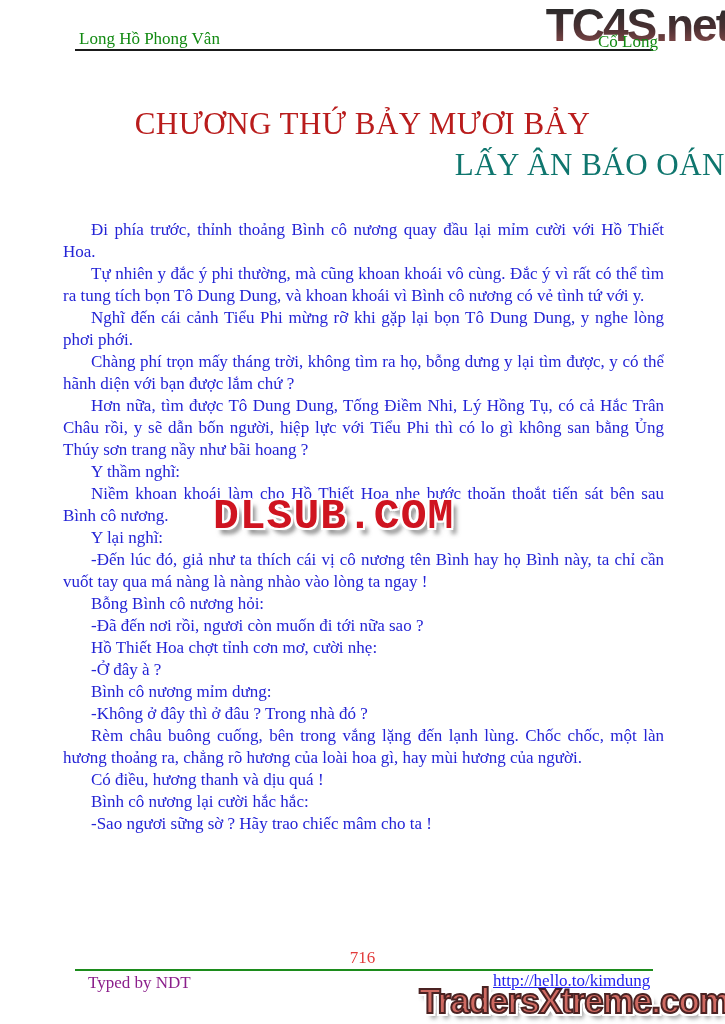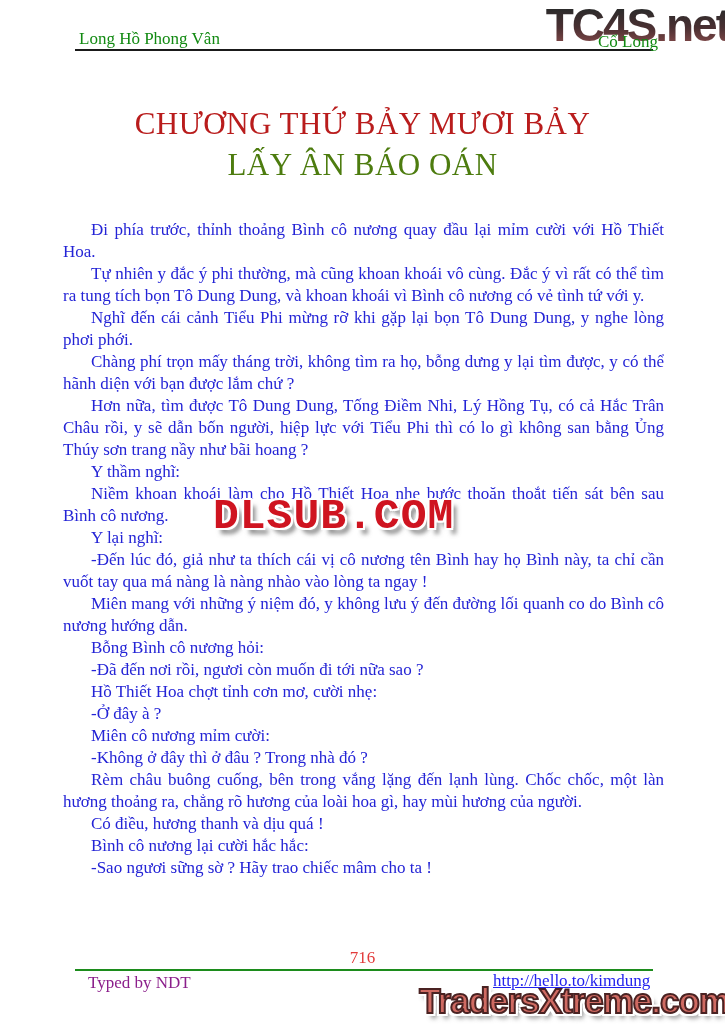--- a/index.html
+++ b/index.html
@@ -41,21 +41,21 @@
   }
 
   
   .chapter-title {
     position:absolute; top:106px; left:0; width:100%;
     text-align:center; font-size:31px; color:#b91c1c;
     letter-spacing:0.5px; white-space:nowrap;
   }
   .chapter-subtitle {
     position:absolute; top:147px; left:0; width:100%;
-    text-align:center; font-size:31px; color:#4d7c0f;
+    text-align:right; font-size:31px; color:#0f766e;
     letter-spacing:0.5px; white-space:nowrap;
   }
 
   
   .body-text {
     position:absolute; top:219px; left:63px; width:601px;
     font-size:17px; line-height:22px;
     color:#2424d6;
     text-align:justify;
   }
@@ -128,26 +128,25 @@
   <div class="body-text">
       <p>Đi phía trước, thỉnh thoảng Bình cô nương quay đầu lại mỉm cười với Hồ Thiết Hoa.</p>
       <p>Tự nhiên y đắc ý phi thường, mà cũng khoan khoái vô cùng. Đắc ý vì rất có thể tìm ra tung tích bọn Tô Dung Dung, và khoan khoái vì Bình cô nương có vẻ tình tứ với y.</p>
       <p>Nghĩ đến cái cảnh Tiểu Phi mừng rỡ khi gặp lại bọn Tô Dung Dung, y nghe lòng phơi phới.</p>
       <p>Chàng phí trọn mấy tháng trời, không tìm ra họ, bỗng dưng y lại tìm được, y có thể hãnh diện với bạn được lắm chứ ?</p>
       <p>Hơn nữa, tìm được Tô Dung Dung, Tống Điềm Nhi, Lý Hồng Tụ, có cả Hắc Trân Châu rồi, y sẽ dẫn bốn người, hiệp lực với Tiểu Phi thì có lo gì không san bằng Ủng Thúy sơn trang nầy như bãi hoang ?</p>
       <p>Y thầm nghĩ:</p>
       <p>Niềm khoan khoái làm cho Hồ Thiết Hoa nhẹ bước thoăn thoắt tiến sát bên sau Bình cô nương.</p>
       <p>Y lại nghĩ:</p>
       <p>-Đến lúc đó, giả như ta thích cái vị cô nương tên Bình hay họ Bình này, ta chỉ cần vuốt tay qua má nàng là nàng nhào vào lòng ta ngay !</p>
-      <p>Miên mang với những ý niệm đó, y không lưu ý đến đường lối quanh co do Bình cô nương hướng dẫn.</p>
       <p>Bỗng Bình cô nương hỏi:</p>
       <p>-Đã đến nơi rồi, ngươi còn muốn đi tới nữa sao ?</p>
       <p>Hồ Thiết Hoa chợt tỉnh cơn mơ, cười nhẹ:</p>
       <p>-Ở đây à ?</p>
-      <p>Miên cô nương mỉm cười:</p>
+      <p>Bình cô nương mỉm dưng:</p>
       <p>-Không ở đây thì ở đâu ? Trong nhà đó ?</p>
       <p>Rèm châu buông cuống, bên trong vắng lặng đến lạnh lùng. Chốc chốc, một làn hương thoảng ra, chẳng rõ hương của loài hoa gì, hay mùi hương của người.</p>
       <p>Có điều, hương thanh và dịu quá !</p>
       <p>Bình cô nương lại cười hắc hắc:</p>
       <p>-Sao ngươi sững sờ ? Hãy trao chiếc mâm cho ta !</p>
     </div>
 
   <div class="dlsub-watermark">DLSUB.COM</div>
 
   <div class="page-number">716</div>

